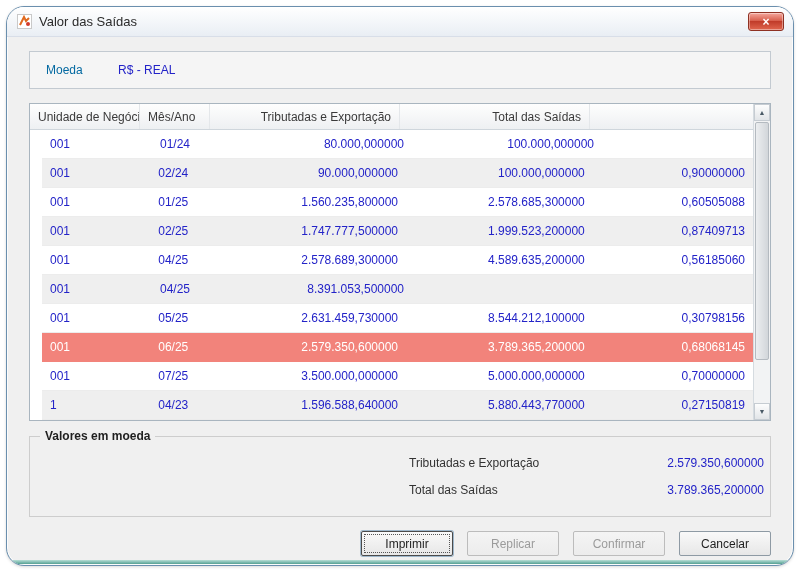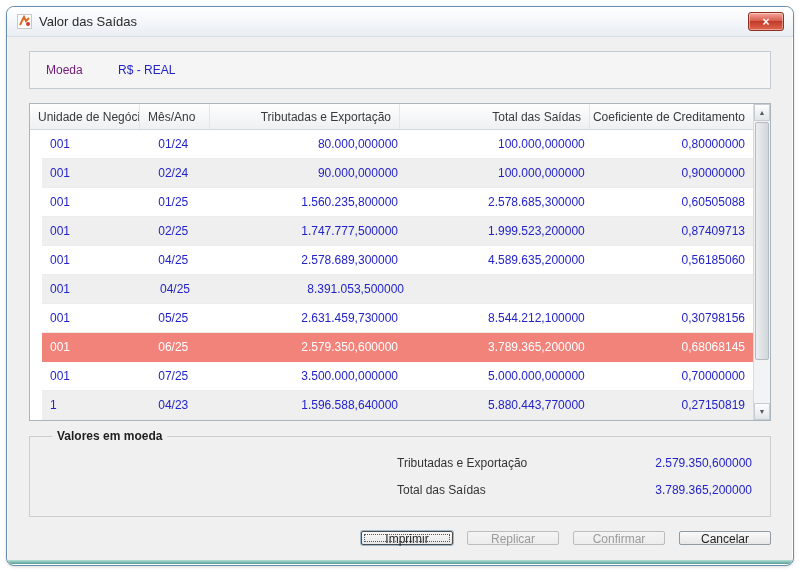--- a/index.html
+++ b/index.html
@@ -1,38 +1,38 @@
 <!DOCTYPE html>
 <html style="--value-blue: #2323c8; --selected-bg: #f2837b; --selected-text: #ffffff;"><head>
 <meta charset="utf-8">
 <style>
   * { margin:0; padding:0; box-sizing:border-box; }
   html,body { width:800px; height:572px; background:#ffffff; font-family:"Liberation Sans", sans-serif; overflow:hidden; }
   body { position:relative; }
 
   .dialog { position:absolute; left:6px; top:6px; width:788px; height:560px;
-    background:#f0f0f0; border:1px solid #6a8fae; border-radius:8px; overflow:hidden;
+    background:#f0f0f0; border:1px solid #6a8fae; border-radius:18px; overflow:hidden;
     box-shadow: inset 0 0 0 1px rgba(255,255,255,0.8), 0 1px 3px rgba(0,0,0,0.15); }
 
   
   .titlebar { height:30px; background:linear-gradient(#ffffff,#e9eef4);
     border-bottom:1px solid #d8dee8; display:flex; align-items:center;
     padding:0 10px; position:relative; border-radius:6px 6px 0 0; }
   .app-icon { width:15px; height:15px; display:inline-block; }
   .title { font-size:13px; color:#2b2b2b; margin-left:7px; }
   .close-btn { position:absolute; right:9px; top:5px; width:36px; height:19px;
     background:linear-gradient(#f5a79d,#d8604e 45%,#c13c2a 50%,#e0664f);
     border:1px solid #8e3123; border-radius:3px; color:#fff; font-size:12px;
     font-weight:bold; line-height:16px; text-align:center; cursor:pointer;
     box-shadow: inset 0 0 0 1px rgba(255,255,255,0.4); font-family:inherit; }
 
   
   .moeda-box { margin:14px 22px 0; height:38px; border:1px solid #c3cad1;
     background:#f5f5f5; display:flex; align-items:center; padding:0 16px; }
-  .moeda-label { font-size:12px; color:#701a75; width:72px; }
+  .moeda-label { font-size:12px; color:#0369a1; width:72px; }
   .moeda-value { font-size:12px; color:var(--value-blue); }
 
   
   .grid { margin:14px 22px 0; border:1px solid #a9b5bf; background:#fff;
     position:relative; height:318px; }
   .grid-header { display:flex; height:26px; background:linear-gradient(#fefefe,#eef0f2);
     border-bottom:1px solid #cfd6dc; padding-right:17px; }
   .hcell { font-size:12px; color:#3a3a3a; display:flex; align-items:center;
     padding:0 8px; border-right:1px solid #e4e7ea; white-space:nowrap; overflow:hidden; }
   .hcell.num { justify-content:flex-end; }
@@ -55,29 +55,29 @@
   .sb-btn { height:17px; flex:0 0 auto; background:linear-gradient(#fdfdfd,#e2e5e8);
     border:1px solid #c6ccd2; font-size:7px; color:#4a5a66; display:flex;
     align-items:center; justify-content:center; cursor:pointer; }
   .sb-thumb { flex:0 0 auto; height:238px; margin:1px; background:linear-gradient(90deg,#eceef0,#d2d6da);
     border:1px solid #b4bac0; border-radius:2px; cursor:pointer; }
   .sb-spacer { flex:1 1 auto; }
   .sb-btn.down { margin-top:auto; }
 
   
   .summary { margin:8px 22px 0; border:1px solid #cdcdcd; height:88px;
-    padding:6px 18px 0; background:transparent; }
+    padding:6px 6px 0; background:transparent; }
   .summary legend { font-size:12px; font-weight:bold; color:#1f1f1f; padding:0 5px; margin-left:4px; }
   .summary-row { display:flex; justify-content:flex-end; align-items:center; height:27px; }
   .s-label { font-size:12px; color:#333; width:205px; text-align:left; }
   .s-value { font-size:12px; color:var(--value-blue); width:150px; text-align:right; }
 
   
   .button-row { display:flex; justify-content:flex-end; gap:14px; margin:14px 22px 0; }
-  button.dlg { width:92px; height:14px; font-size:12px; font-family:inherit; color:#1f1f1f;
+  button.dlg { width:92px; height:25px; font-size:12px; font-family:inherit; color:#1f1f1f;
     background:linear-gradient(#f9f9f9,#e7e7e7); border:1px solid #8e9aa4; border-radius:2px; cursor:pointer; }
   button.dlg.default { border:1px solid #4b4b4b; box-shadow:0 0 0 1px #9fb8cc;
     outline:1px dotted #555; outline-offset:-4px; }
   button.dlg:disabled { color:#9b9b9b; border-color:#bcbcbc;
     background:linear-gradient(#f4f4f4,#ececec); cursor:default; }
 
   .bottom-edge { position:absolute; left:1px; right:1px; bottom:1px; height:4px;
     background:linear-gradient(#b8ded6,#55a093); border-radius:0 0 5px 5px; }
 </style>
 </head>
@@ -101,29 +101,27 @@
     <span class="moeda-label">Moeda</span>
     <span class="moeda-value">R$ - REAL</span>
   </div>
 
   <div class="grid">
     <div class="grid-header">
       <div class="hcell c0">Unidade de Negócio</div>
       <div class="hcell c1">Mês/Ano</div>
       <div class="hcell c2 num">Tributadas e Exportação</div>
       <div class="hcell c3 num">Total das Saídas</div>
-      <div class="hcell c4 num">Coeficiente de Creditamento</div>
     </div>
     <div class="grid-body" id="grid-body">
         <div class="row">
           <div class="cell c0">001</div>
           <div class="cell c1">01/24</div>
           <div class="cell c2">80.000,000000</div>
           <div class="cell c3">100.000,000000</div>
-          <div class="cell c4">0,80000000</div>
         </div>
         <div class="row alt">
           <div class="cell c0">001</div>
           <div class="cell c1">02/24</div>
           <div class="cell c2">90.000,000000</div>
           <div class="cell c3">100.000,000000</div>
           <div class="cell c4">0,90000000</div>
         </div>
         <div class="row">
           <div class="cell c0">001</div>

